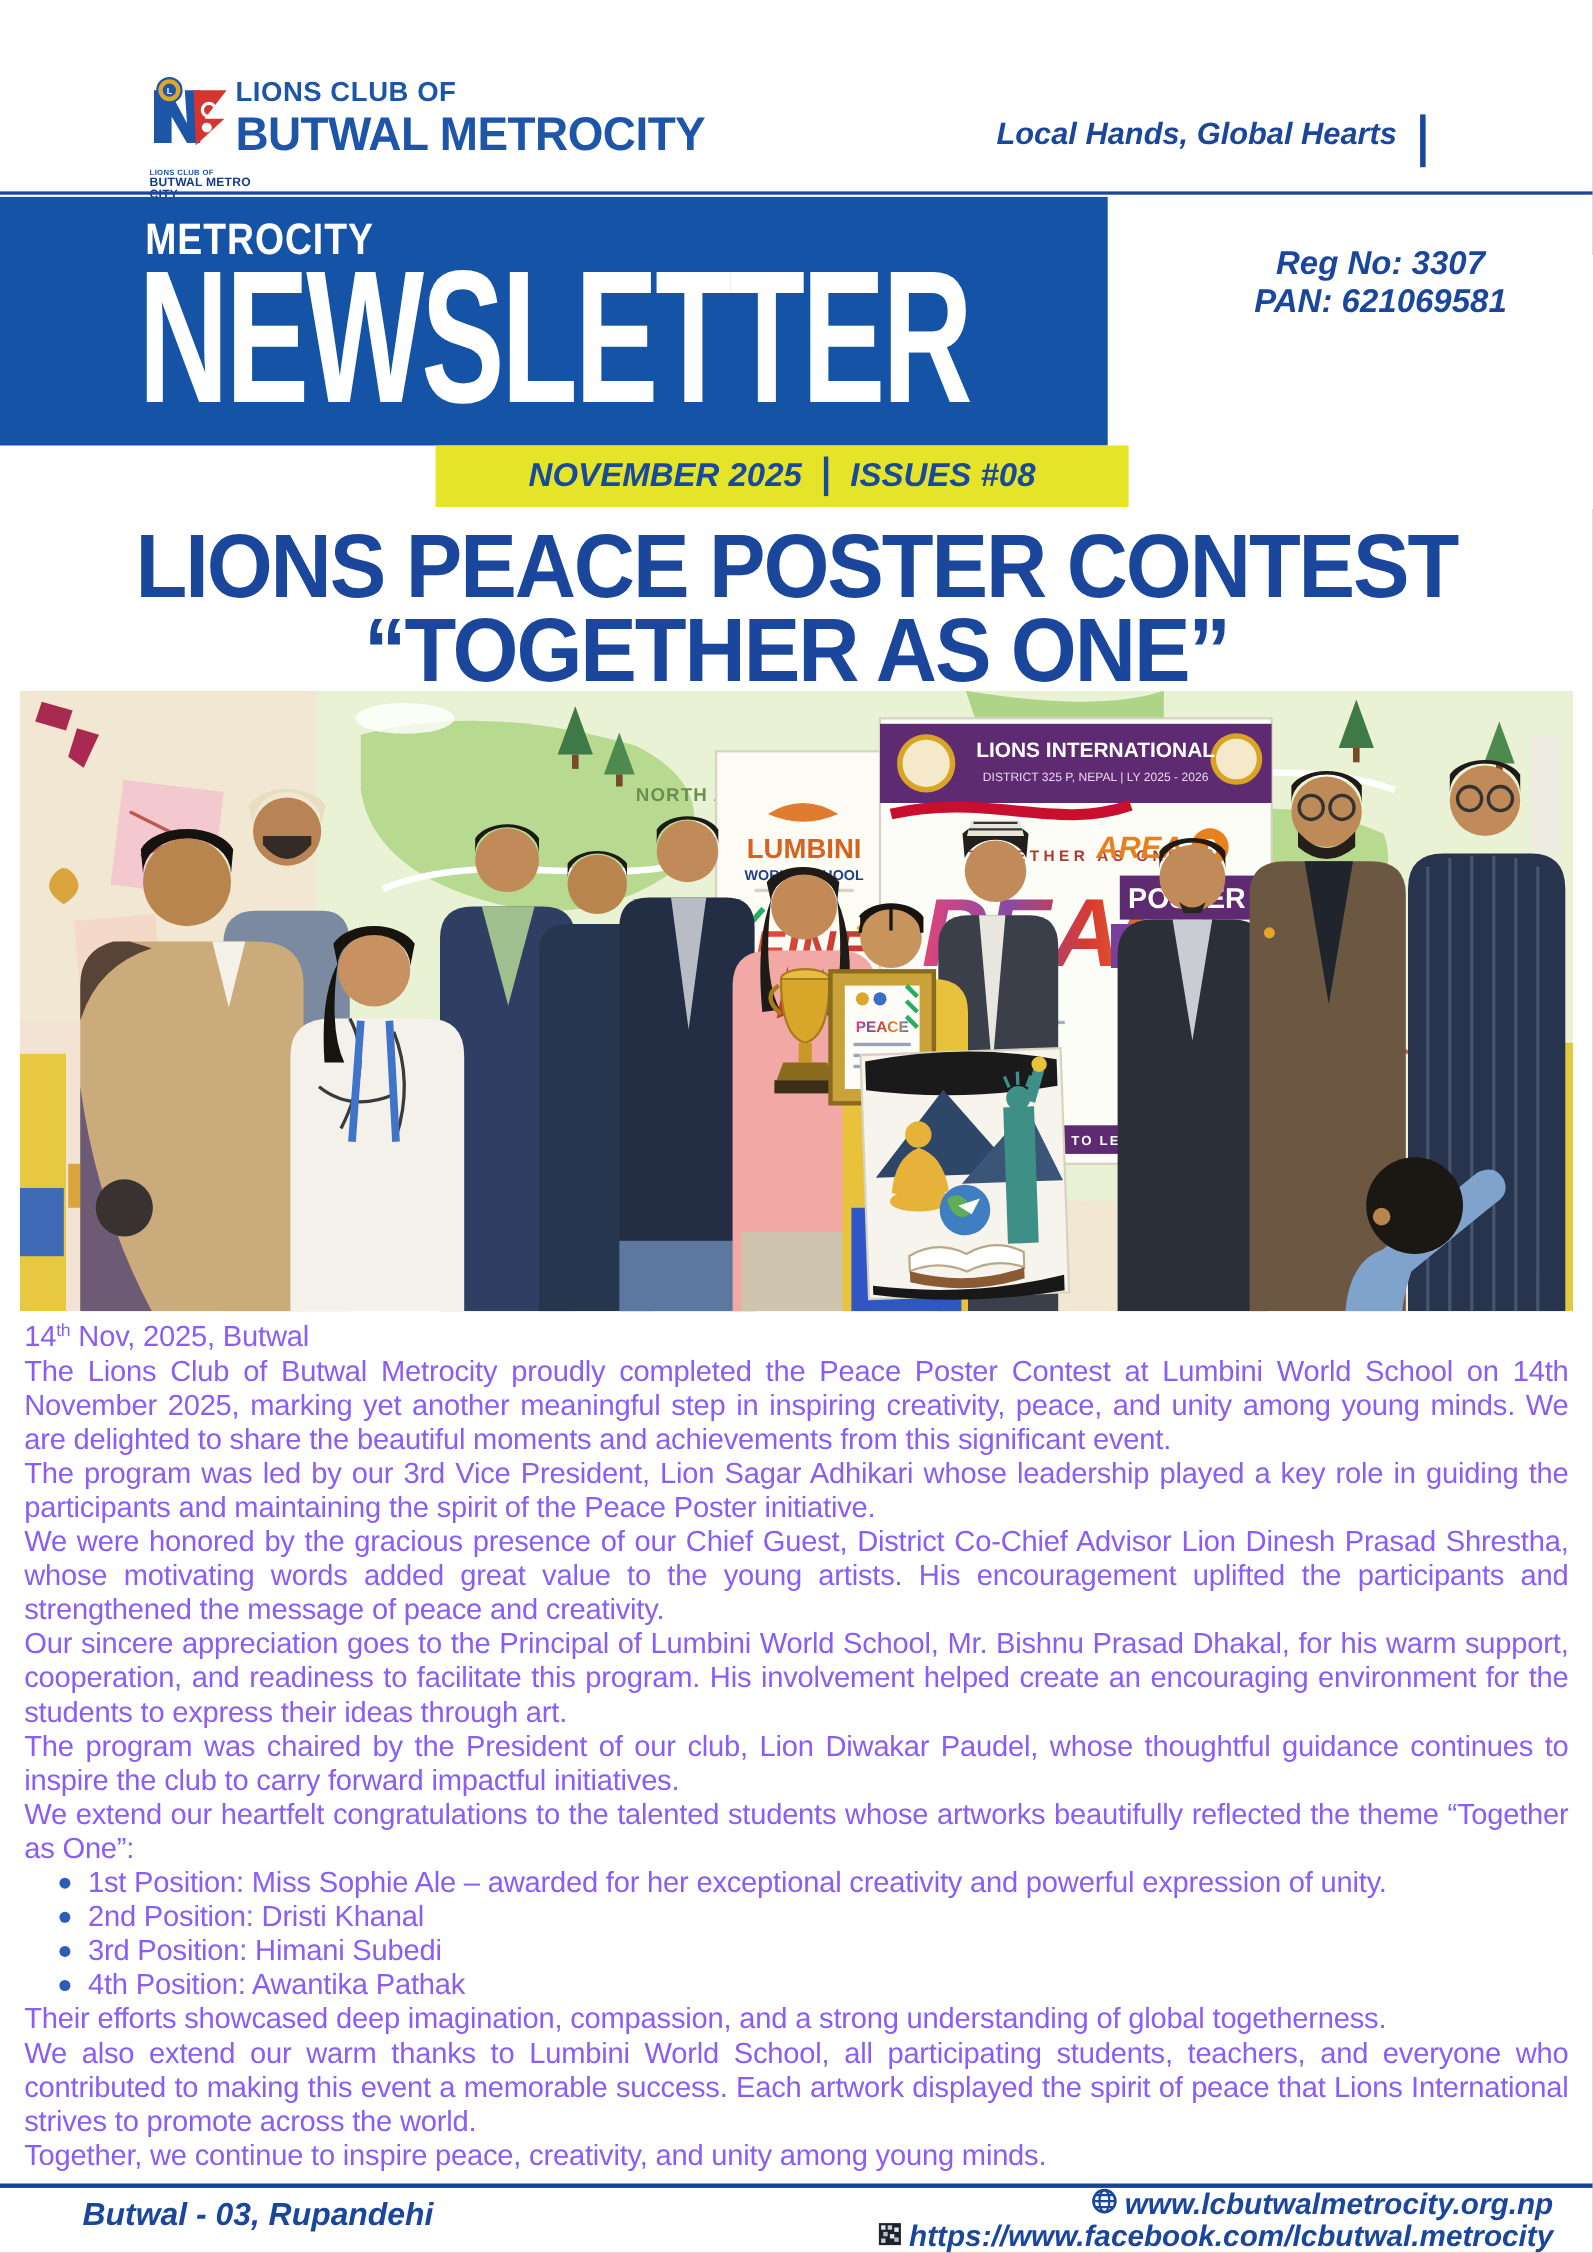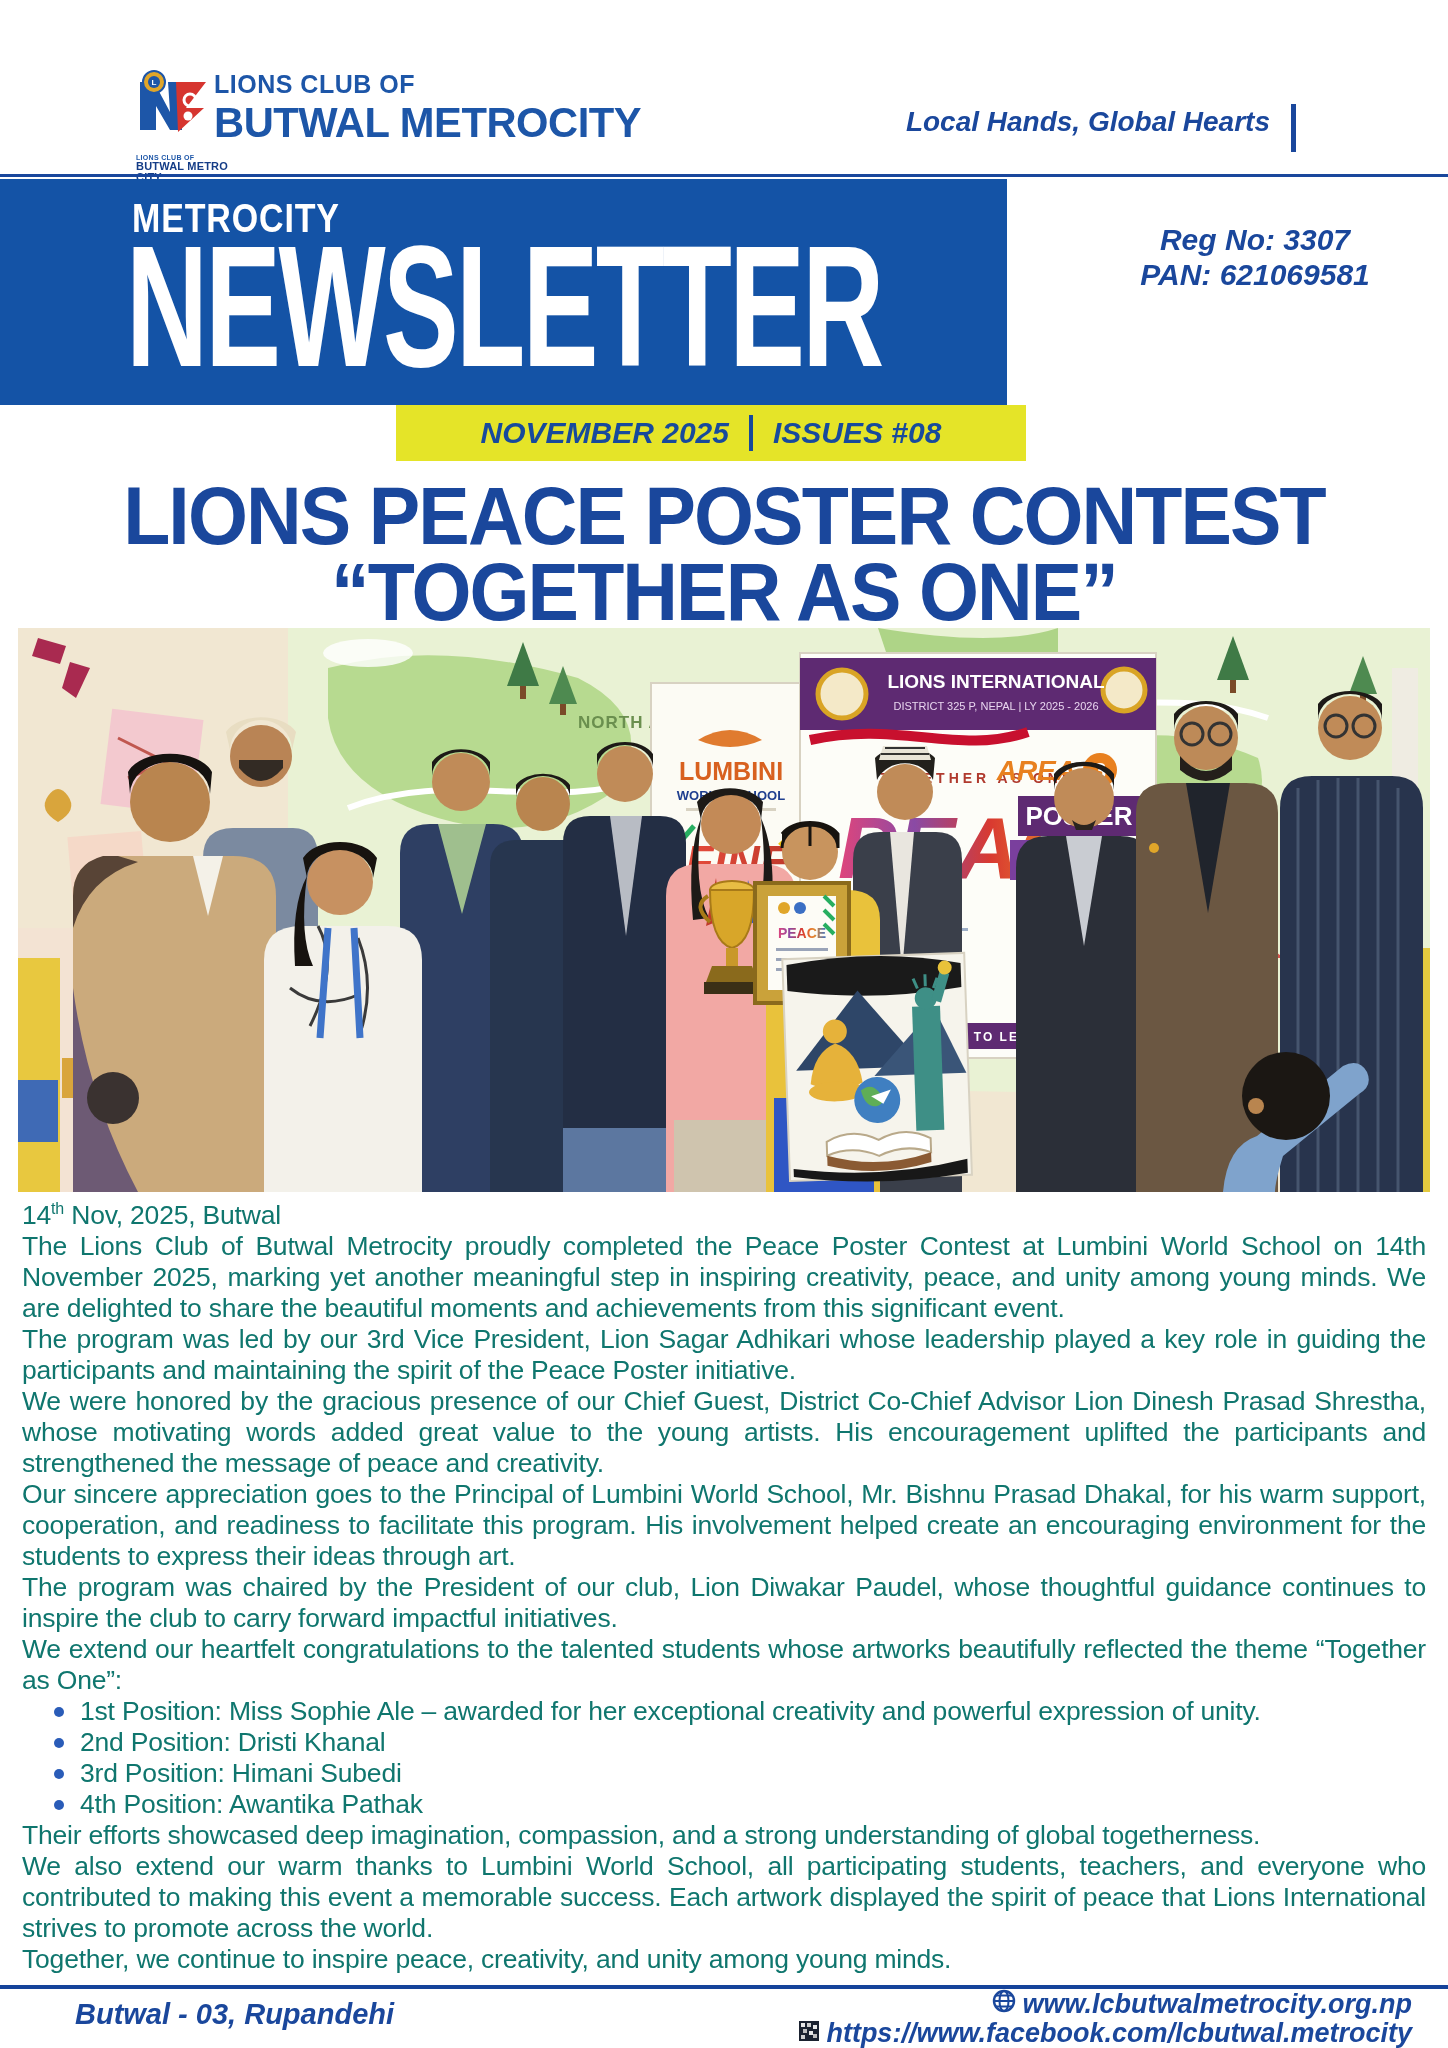--- a/index.html
+++ b/index.html
@@ -32,21 +32,21 @@
   .issue-divider{width:4px;height:36px;background:#174a9c;}
   
   .headline{position:absolute;left:0;top:478px;width:1448px;text-align:center;color:#1a479c;
             font-size:82px;font-weight:800;line-height:76px;letter-spacing:-2px;transform:scaleX(.94);}
   
   .photo{position:absolute;left:18px;top:628px;width:1412px;height:564px;margin:0;}
   .photo svg{display:block;}
   svg text{font-family:"Liberation Sans",sans-serif;}
   
   .article{position:absolute;left:22px;top:1200px;width:1404px;height:788px;overflow:hidden;
-           color:#0f766e;font-size:26.5px;line-height:31px;letter-spacing:-.2px;}
+           color:#8b5cf6;font-size:26.5px;line-height:31px;letter-spacing:-.2px;}
   .article p{margin:0;text-align:justify;}
   .article p.noj{text-align:left;}
   .article sup{font-size:16px;line-height:0;}
   .article ul{margin:0;padding:0;list-style:none;}
   .article li{position:relative;padding-left:58px;text-align:left;}
   .article li::before{content:"";position:absolute;left:32px;top:11px;width:10px;height:10px;
                       border-radius:50%;background:#2a5cb8;}
   
   .footer-rule{position:absolute;left:0;top:1985px;width:1448px;height:4px;background:#15439a;z-index:5;}
   .footer-address{position:absolute;left:75px;top:1998px;color:#1a479c;font-size:29px;

